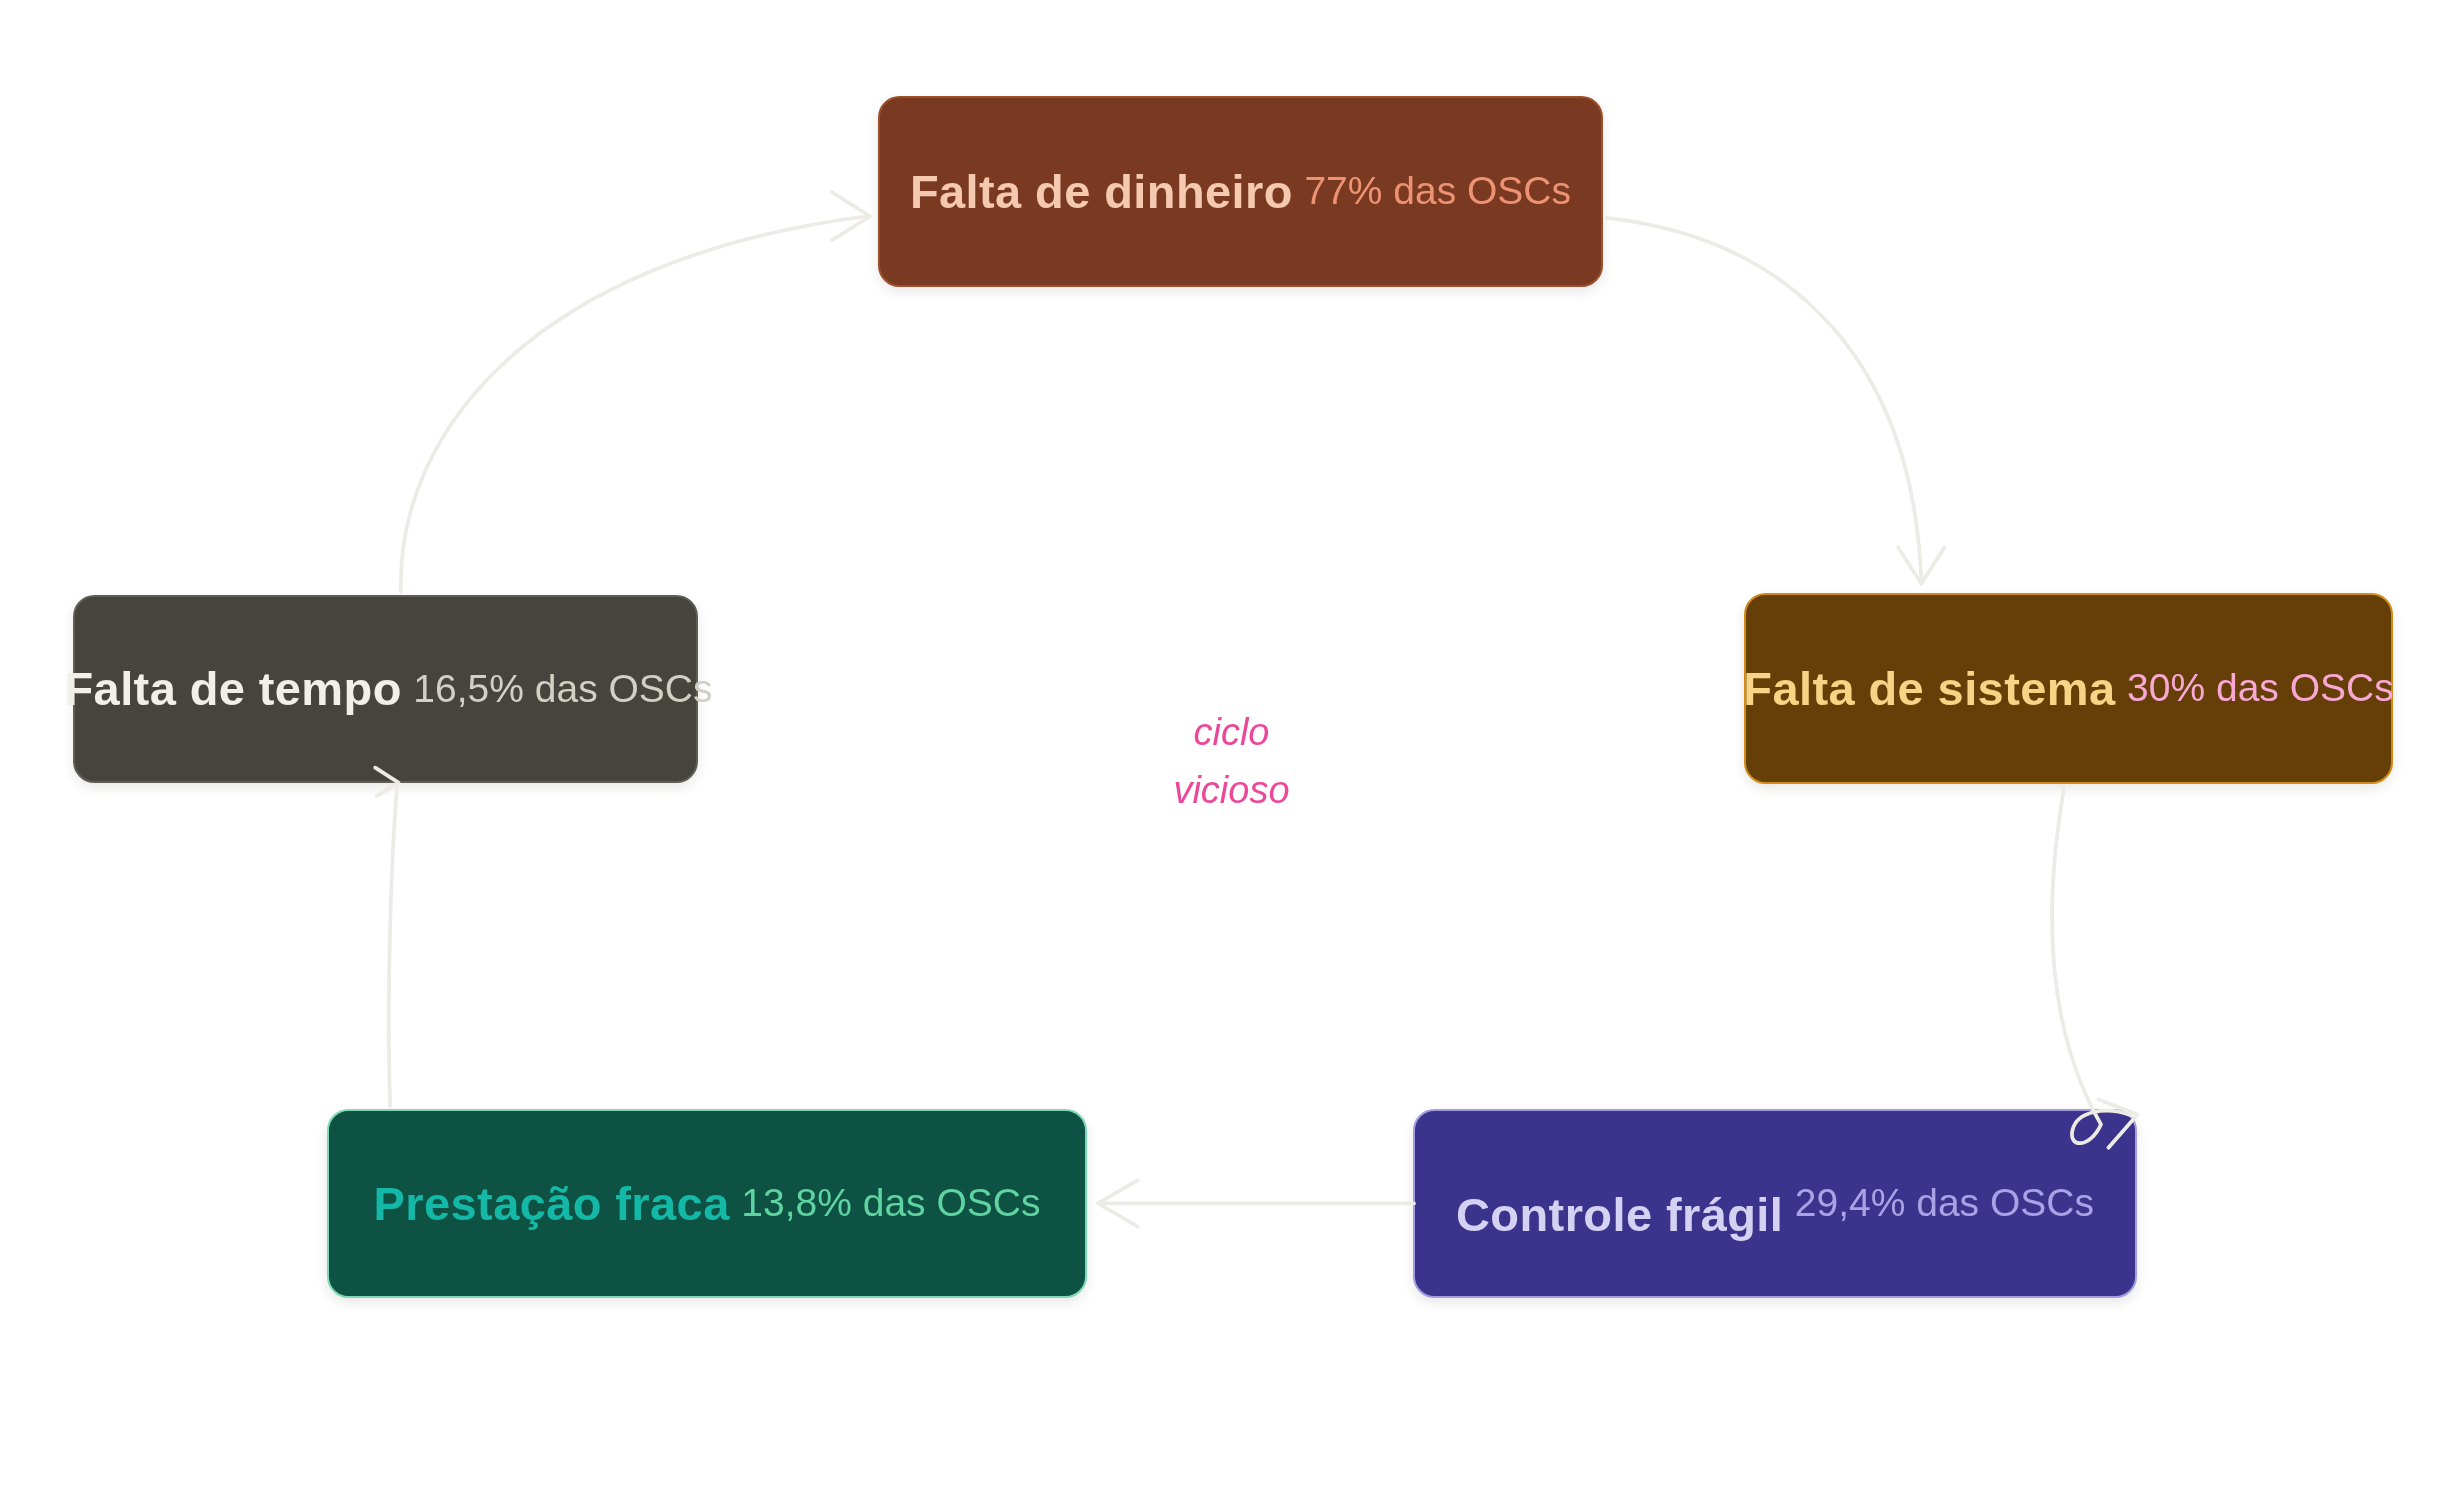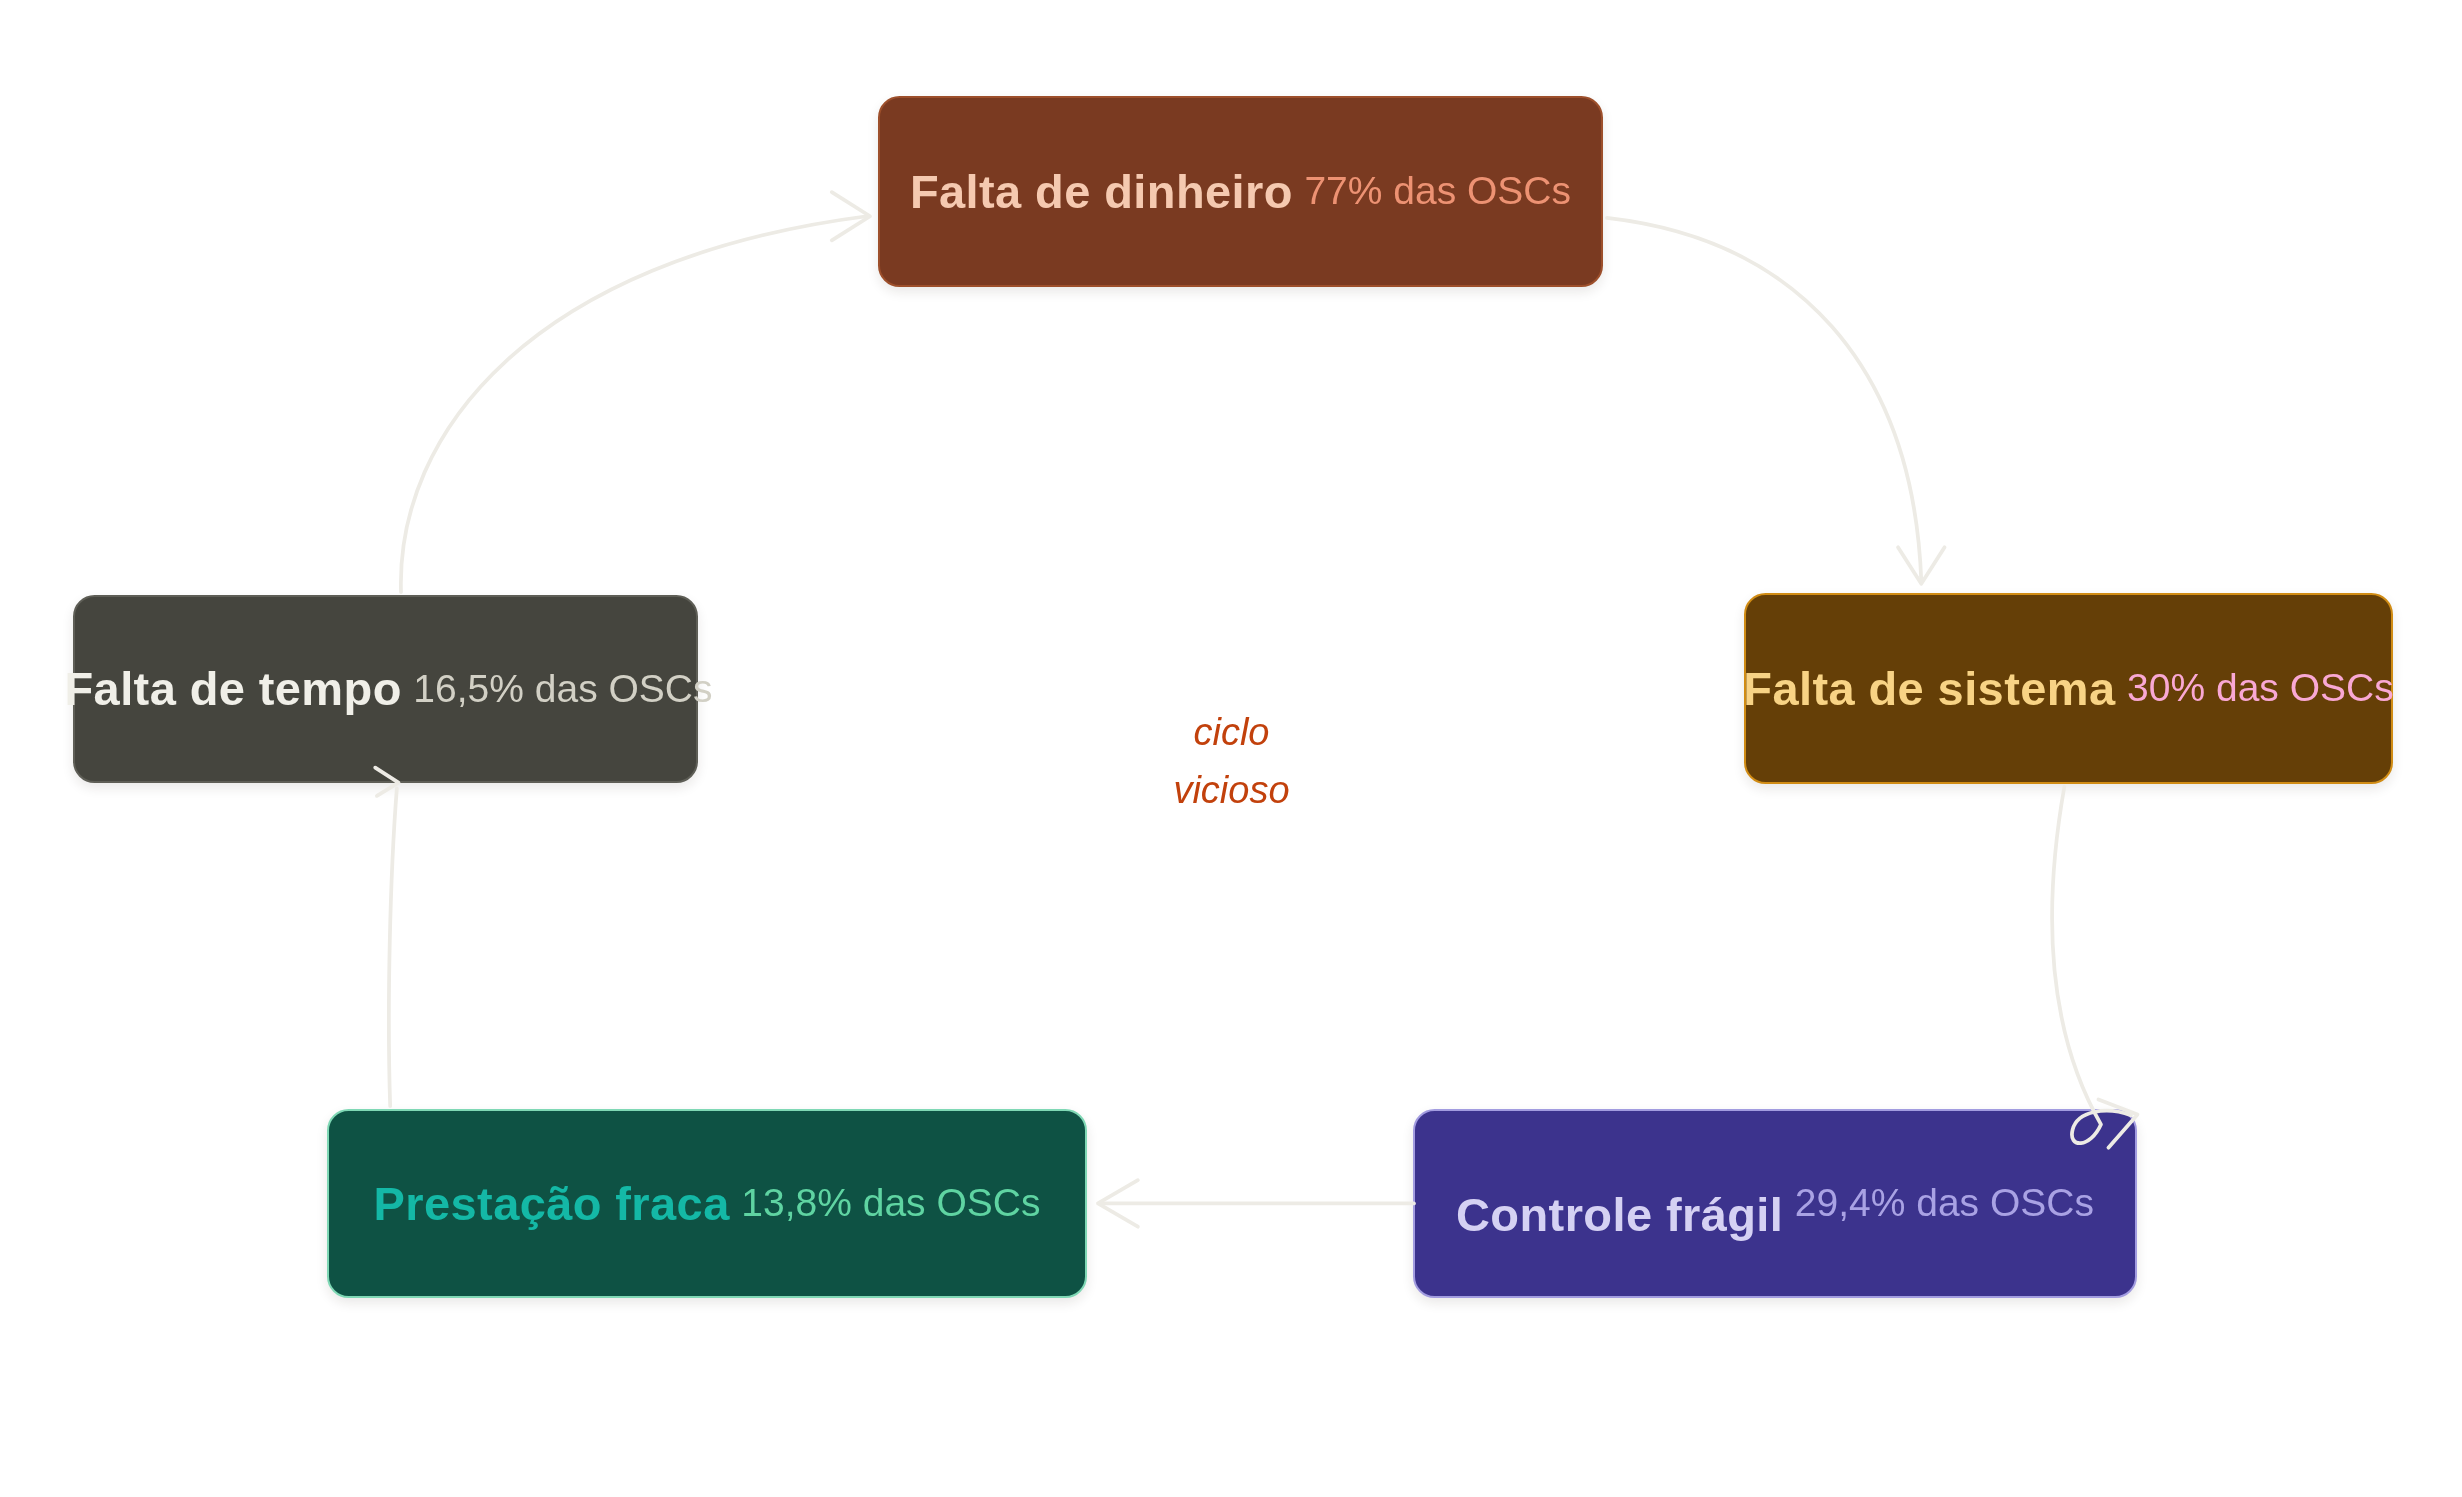--- a/index.html
+++ b/index.html
@@ -95,21 +95,21 @@
   <div class="node" id="node-prestacao" style="background: rgb(14, 82, 68); border-color: rgb(127, 216, 181);">
     <span class="node-title" style="color: #14b8a6;">Prestação fraca</span>
     <span class="node-value" style="color: rgb(95, 212, 162);">13,8% das OSCs</span>
   </div>
 
   <div class="node" id="node-tempo" style="background: rgb(69, 69, 62); border-color: rgb(94, 94, 86);">
     <span class="node-title" style="color: rgb(240, 239, 232);">Falta de tempo</span>
     <span class="node-value" style="color: rgb(210, 208, 197);">16,5% das OSCs</span>
   </div>
 
-  <div id="center-label" style="color: #c2410c;">
+  <div id="center-label" style="color: #ec4899;">
     <div>ciclo</div>
     <div>vicioso</div>
   </div>
 
   <svg id="cycle-arrows" viewBox="0 0 2960 1800">
 
     <g>
       <path d="M 482 712 C 476 520 640 312 1042 260" style="stroke: rgb(237, 235, 229);"></path>
       <path d="M 1000 231 L 1046 260 L 1000 289" style="stroke: rgb(237, 235, 229);"></path>
     </g>

